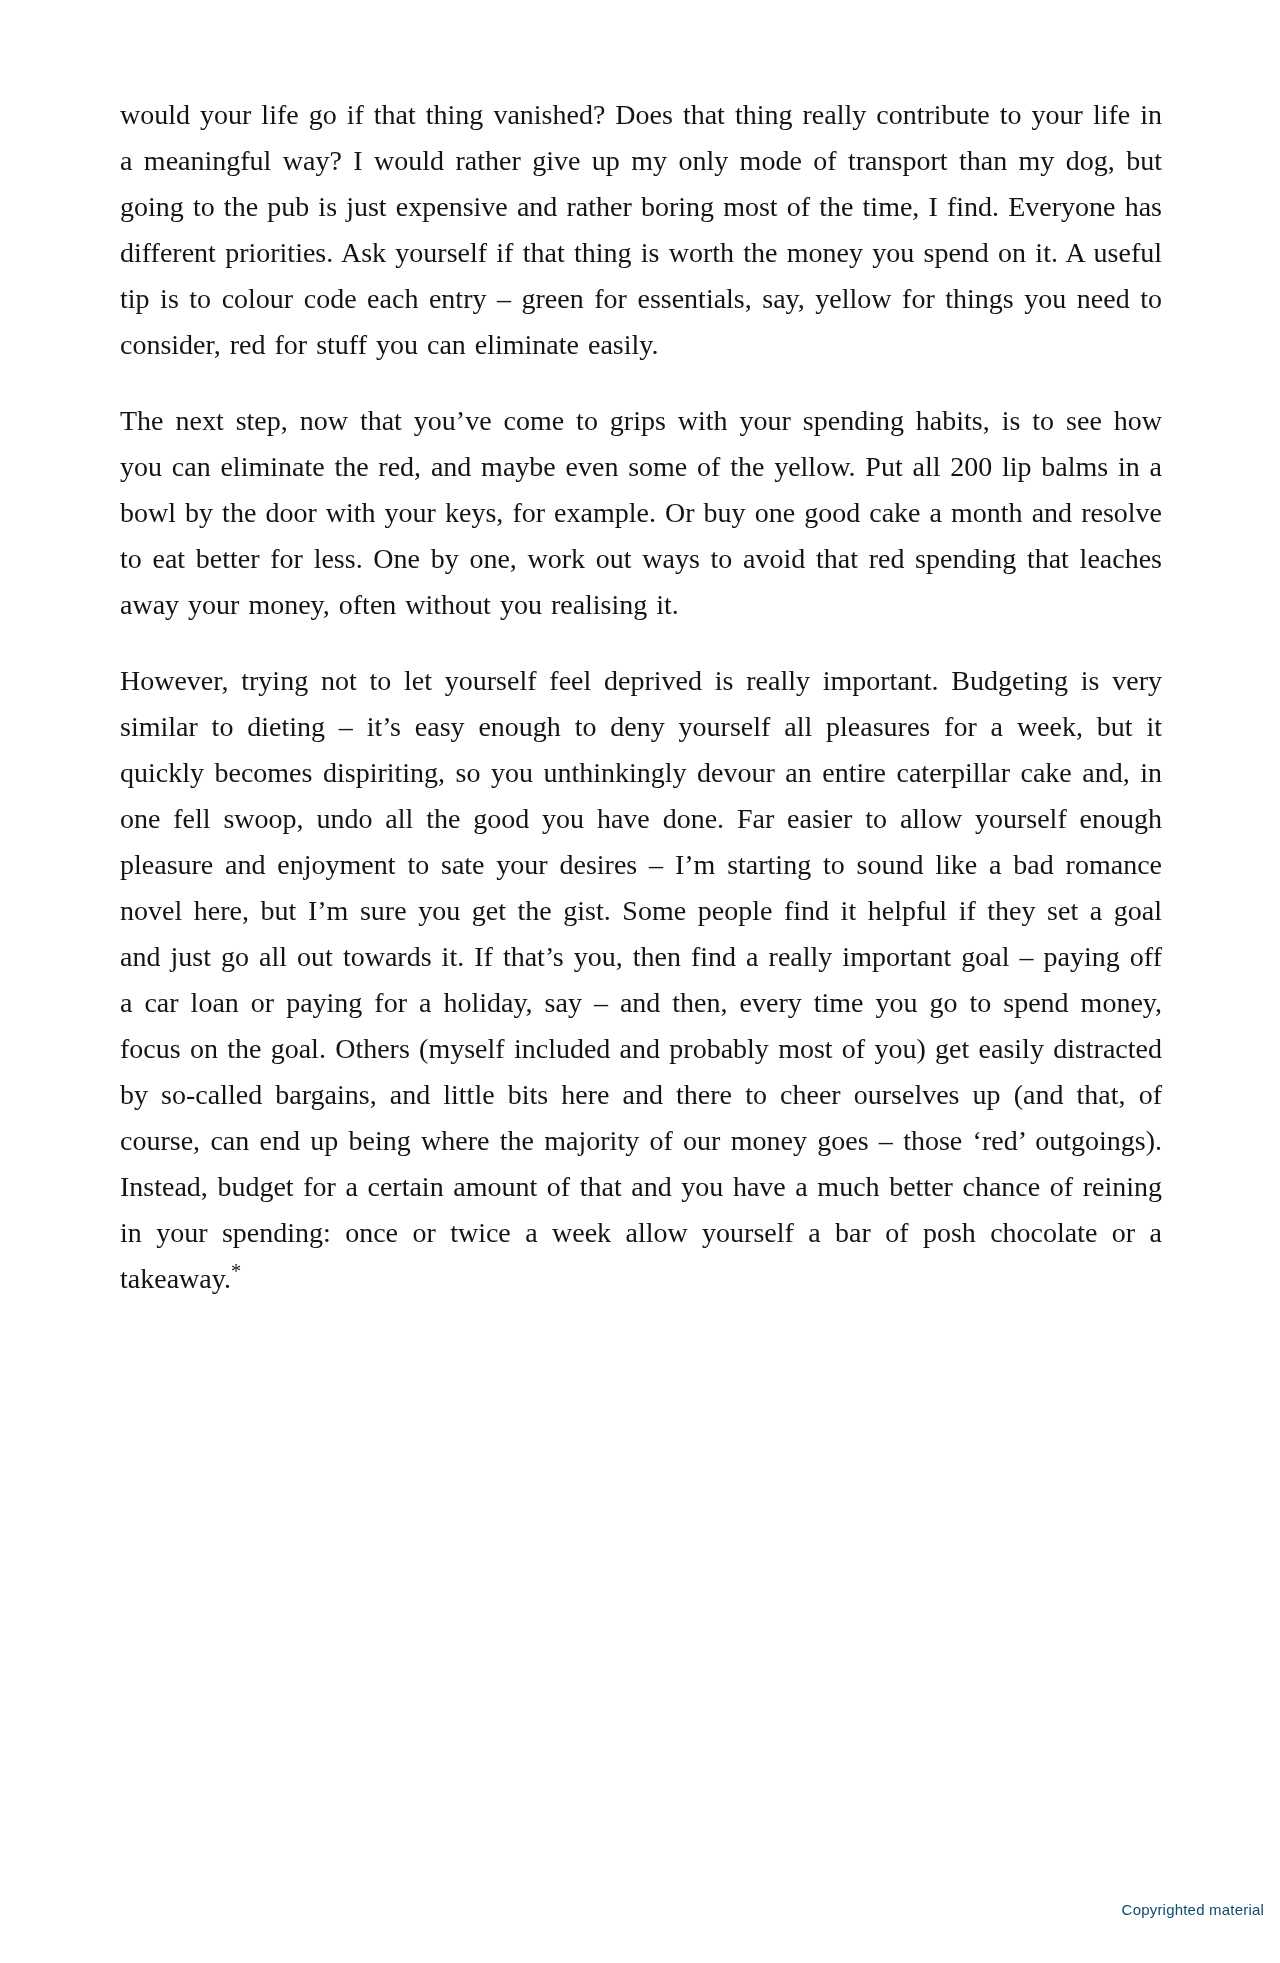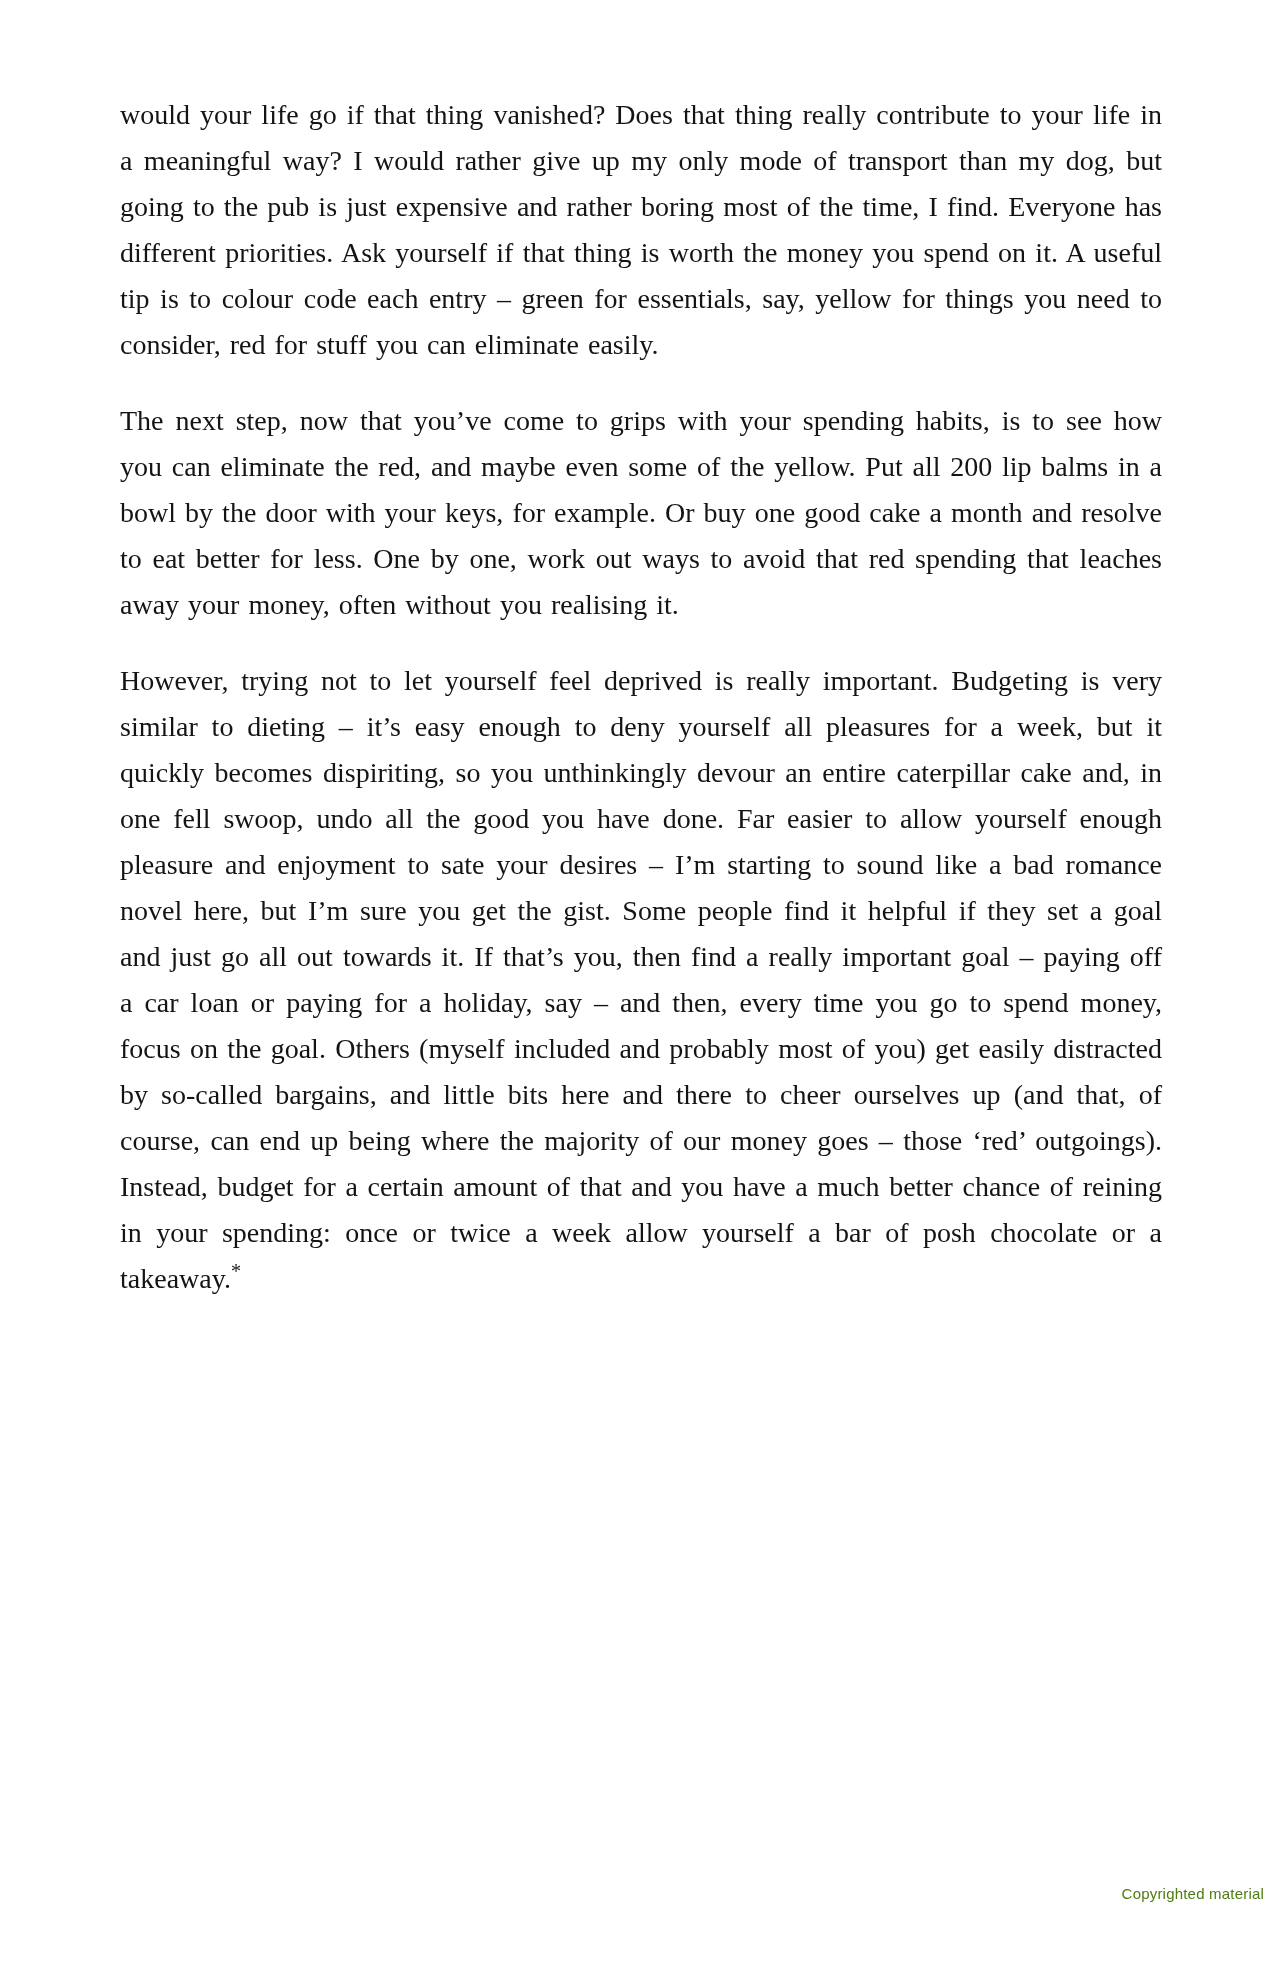--- a/index.html
+++ b/index.html
@@ -38,24 +38,24 @@
     margin: 46px 0 36px 0;
   }
   .footnote-mark {
     font-size: 0.72em;
     vertical-align: super;
     line-height: 0;
   }
   .watermark {
     position: absolute;
     right: 16px;
-    bottom: 24px;
+    bottom: 8px;
     font-family: "Liberation Sans", "DejaVu Sans", sans-serif;
     font-size: 15px;
-    color: #4d7c0f;
+    color: #0c4a6e;
     letter-spacing: 0.2px;
   }
 </style>
 </head>
 <body>
 
 <div class="page">
   <div class="text-block">
 
     <p class="body-paragraph">would your life go if that thing vanished? Does that thing really contribute to your life in a meaningful way? I would rather give up my only mode of transport than my dog, but going to the pub is just expensive and rather boring most of the time, I find. Everyone has different priorities. Ask yourself if that thing is worth the money you spend on it. A useful tip is to colour code each entry – green for essentials, say, yellow for things you need to consider, red for stuff you can eliminate easily.</p>

